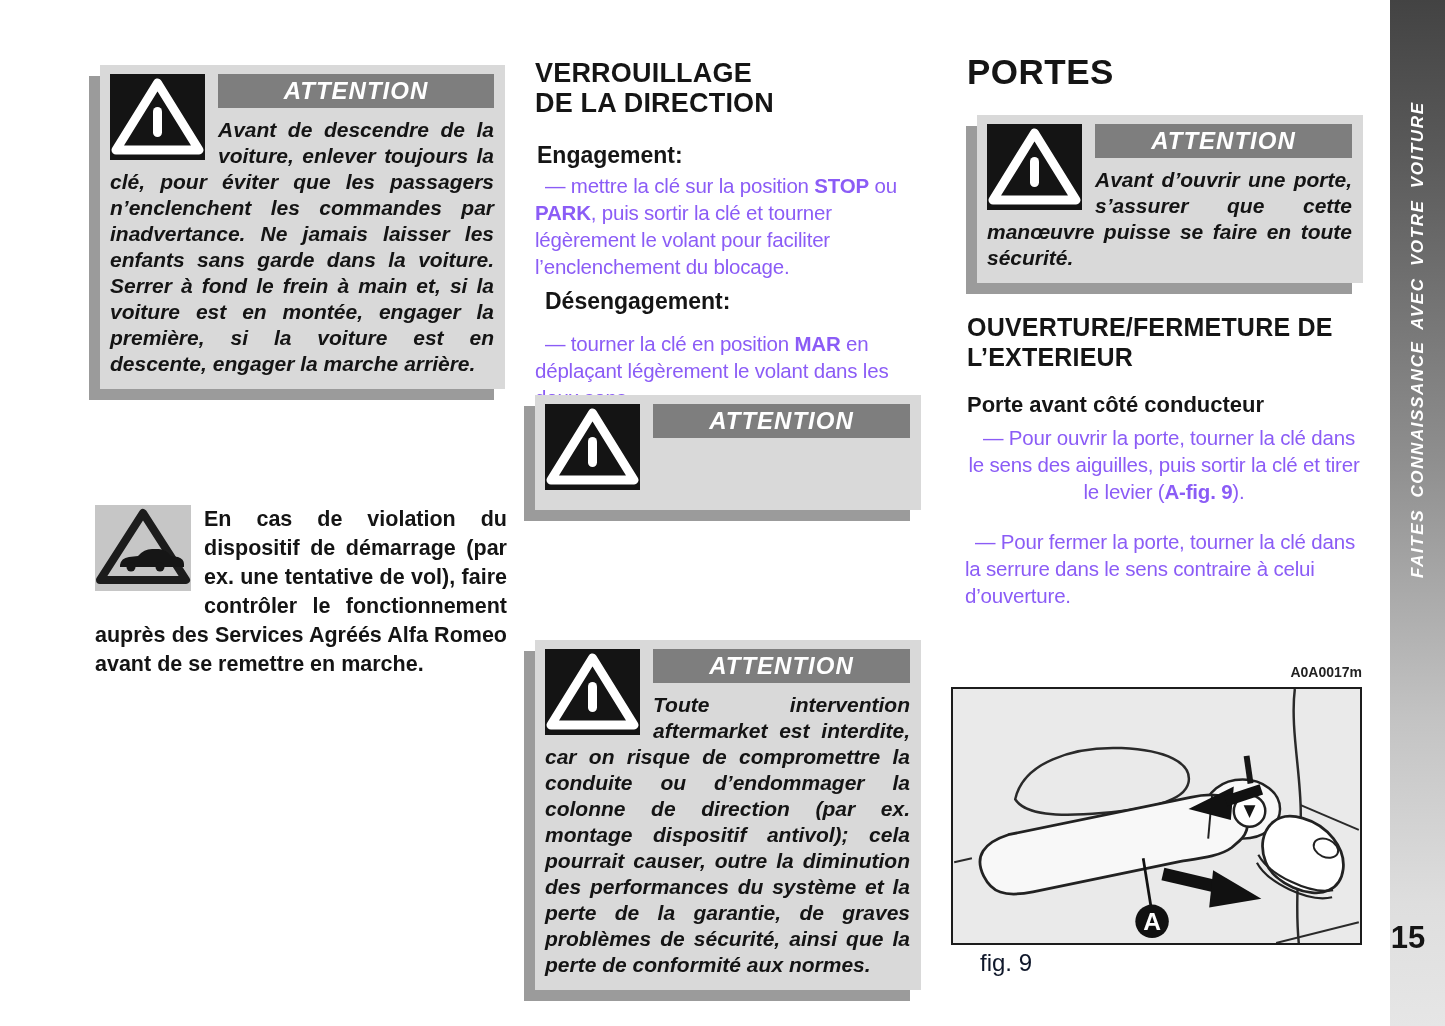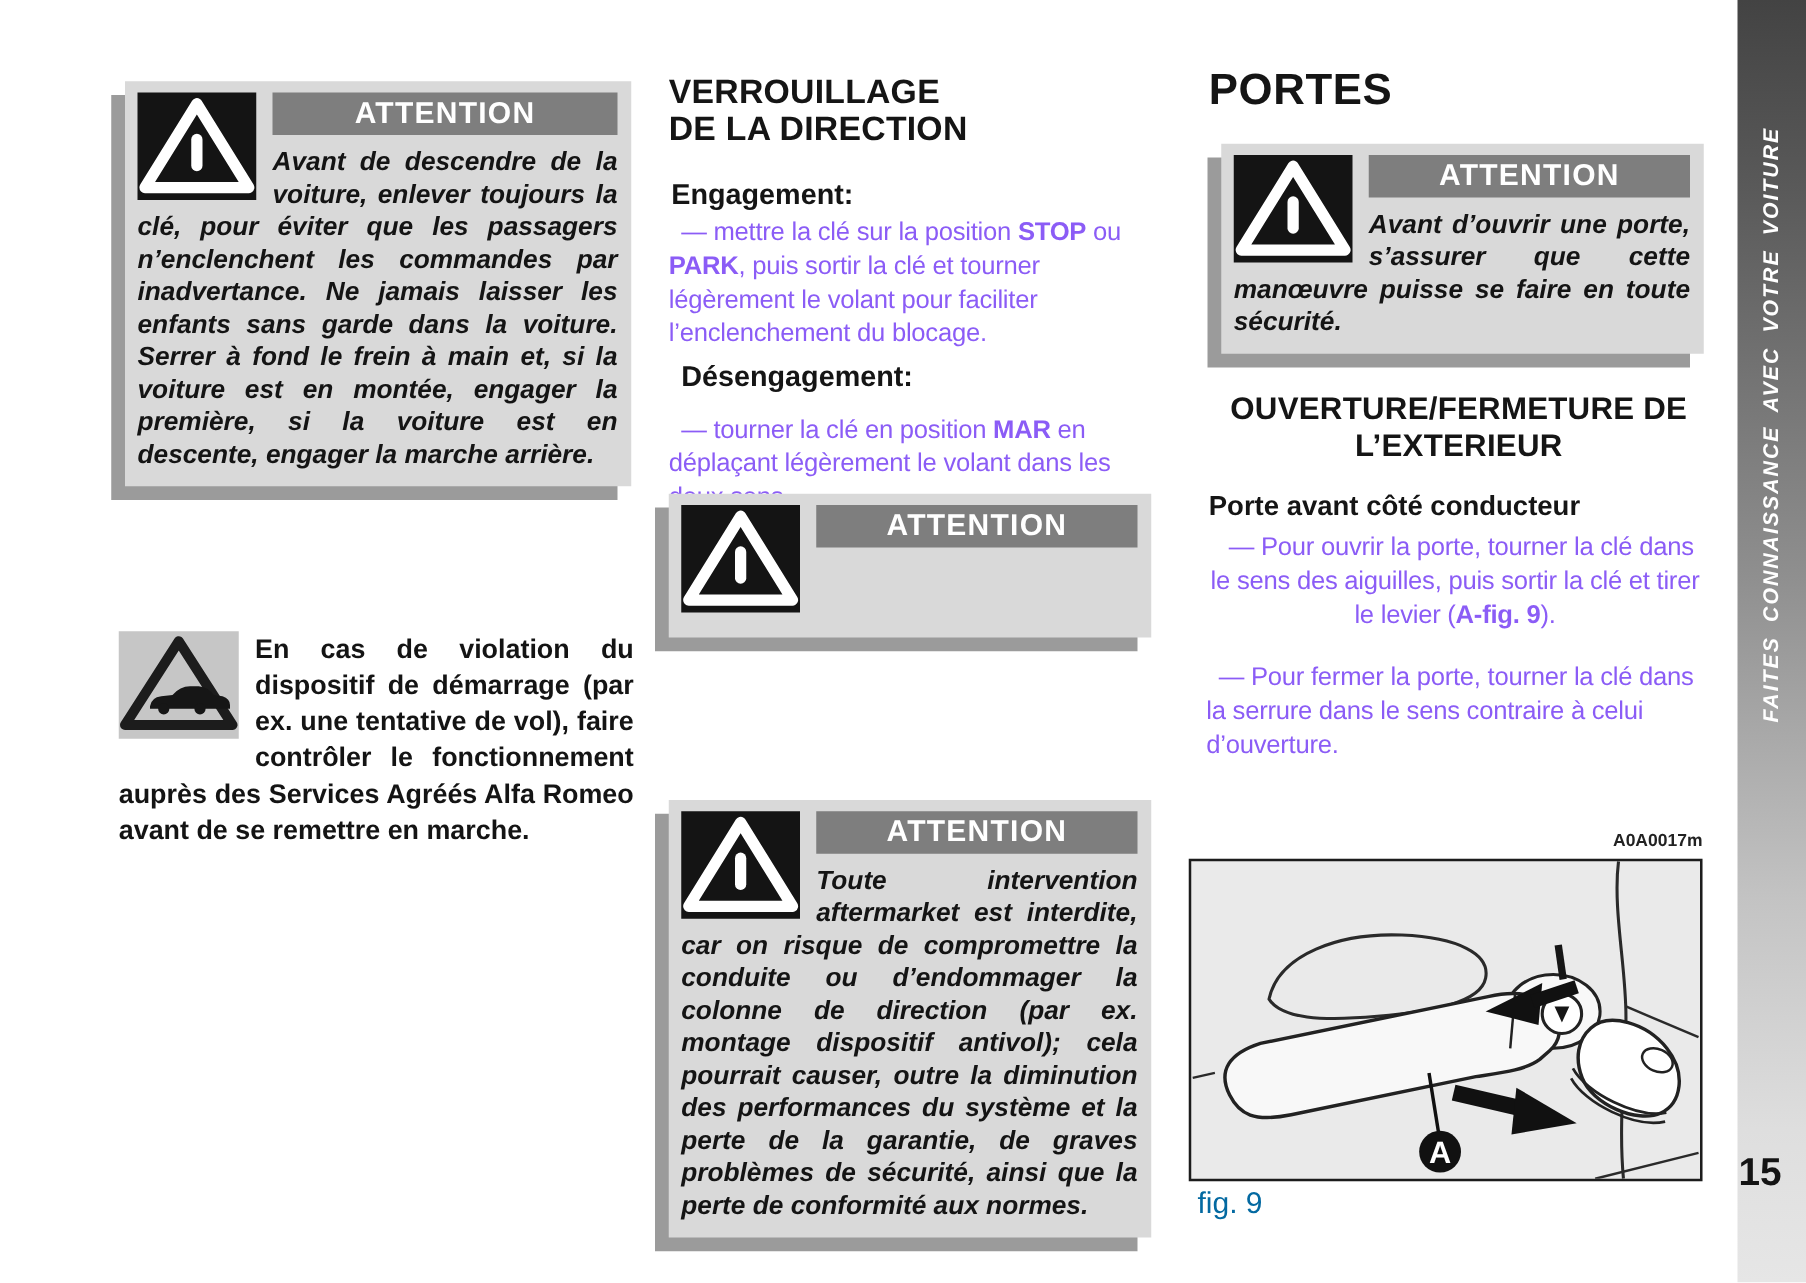--- a/index.html
+++ b/index.html
@@ -16,40 +16,40 @@
   .body-p b{font-weight:700;}
 
   
   .warnbox{position:absolute;background:#d9d9d9;
            box-shadow:-11px 11px 0 0 #9b9b9b;
            padding:9px 11px 12px 10px;box-sizing:border-box;}
   .warnbox .icon{float:left;width:95px;height:86px;background:#141414;
                  margin:0 13px 8px 0;}
   .warnbox .icon svg{display:block;width:100%;height:100%;}
   .warnbox .hdr{height:34px;background:#7e7e7e;color:#fff;font-weight:700;
-                font-size:24px;letter-spacing:1px;
+                font-style:italic;font-size:24px;letter-spacing:1px;
                 display:flex;align-items:center;justify-content:center;
                 margin-left:108px;margin-bottom:9px;}
   .warnbox .wbody{font-weight:700;font-style:italic;font-size:21px;
                   line-height:26px;text-align:justify;color:#141414;}
 
   
   .carwarn{position:absolute;}
   .carwarn .cicon{float:left;width:96px;height:86px;background:#c6c6c6;
                   margin:0 13px 6px 0;}
   .carwarn .cicon svg{display:block;width:100%;height:100%;}
   .carwarn .wbody{font-weight:700;font-size:21.5px;line-height:29px;
                   text-align:justify;color:#141414;}
 
   
   .figure-frame{position:absolute;left:951px;top:687px;width:411px;height:258px;
                 background:#eaeaea;border:2px solid #1c1c1c;box-sizing:border-box;}
   .fig-code{position:absolute;left:1180px;top:664px;width:182px;text-align:right;
             font-weight:700;font-size:14px;color:#222;}
-  .fig-caption{position:absolute;left:958px;top:949px;font-size:24px;color:#0369a1;}
+  .fig-caption{position:absolute;left:980px;top:949px;font-size:24px;color:#0f172a;}
 
   
   .side-tab{position:absolute;left:1390px;top:0;width:55px;height:1026px;
             background:linear-gradient(#434343 0%,#5a5a5a 15%,#8f8f8f 45%,
                        #c3c3c3 70%,#dedede 88%,#e6e6e6 100%);}
   .side-tab .vtext{position:absolute;top:50px;left:0;width:55px;height:580px;
             writing-mode:vertical-rl;transform:rotate(180deg);
             display:flex;align-items:center;justify-content:center;
             color:#fff;font-weight:700;font-style:italic;font-size:17px;
             letter-spacing:1.6px;word-spacing:5px;white-space:nowrap;}
@@ -122,21 +122,21 @@
   <div class="icon">
     <svg viewBox="0 0 95 86">
       <path d="M47.5 9 L89 76 L6 76 Z" fill="none" stroke="#fff" stroke-width="9" stroke-linejoin="round"></path>
       <rect x="43" y="33" width="9" height="30" rx="4.5" fill="#fff"></rect>
     </svg>
   </div>
   <div class="hdr">ATTENTION</div>
   <div class="wbody">Avant d’ouvrir une porte, s’assurer que cette manœuvre puisse se faire en toute sécurité.</div>
 </div>
 
-<div class="abs h-main" style="left:967px;top:312px;width:400px;font-size:25px;text-align:center;">OUVERTURE/FERMETURE DE
+<div class="abs h-main" style="left:967px;top:312px;width:400px;font-size:25px;">OUVERTURE/FERMETURE DE
 L’EXTERIEUR</div>
 
 <div class="abs h-sub" style="left:967px;top:392px;font-size:22px;">Porte avant côté conducteur</div>
 
 <p class="body-p abs" style="left:965px;top:424px;width:398px;text-align:center;"><span>— Pour ouvrir la porte, tourner la clé dans le sens des aiguilles, puis sortir la clé et tirer le levier (</span><b>A-fig. 9</b><span>).</span></p>
 
 <p class="body-p abs" style="left:965px;top:528px;width:398px;">— Pour fermer la porte, tourner la clé dans la serrure dans le sens contraire à celui d’ouverture.</p>
 
 <div class="fig-code">A0A0017m</div>
 

